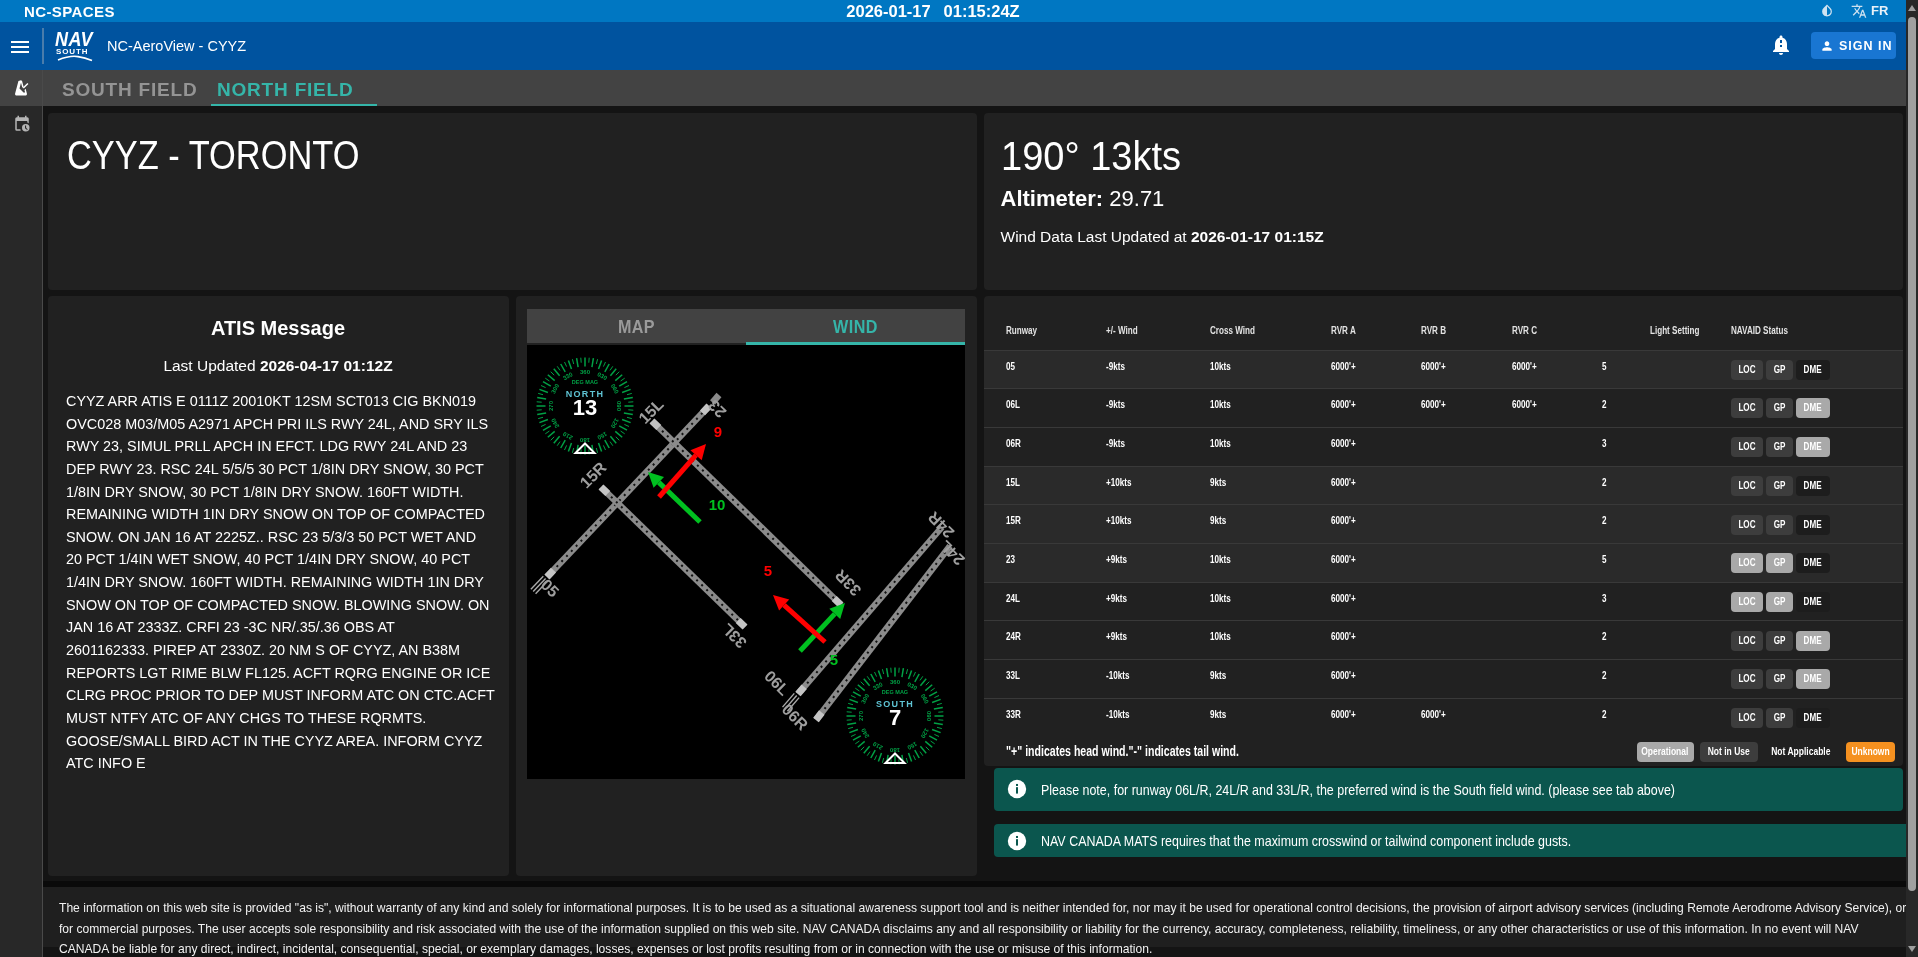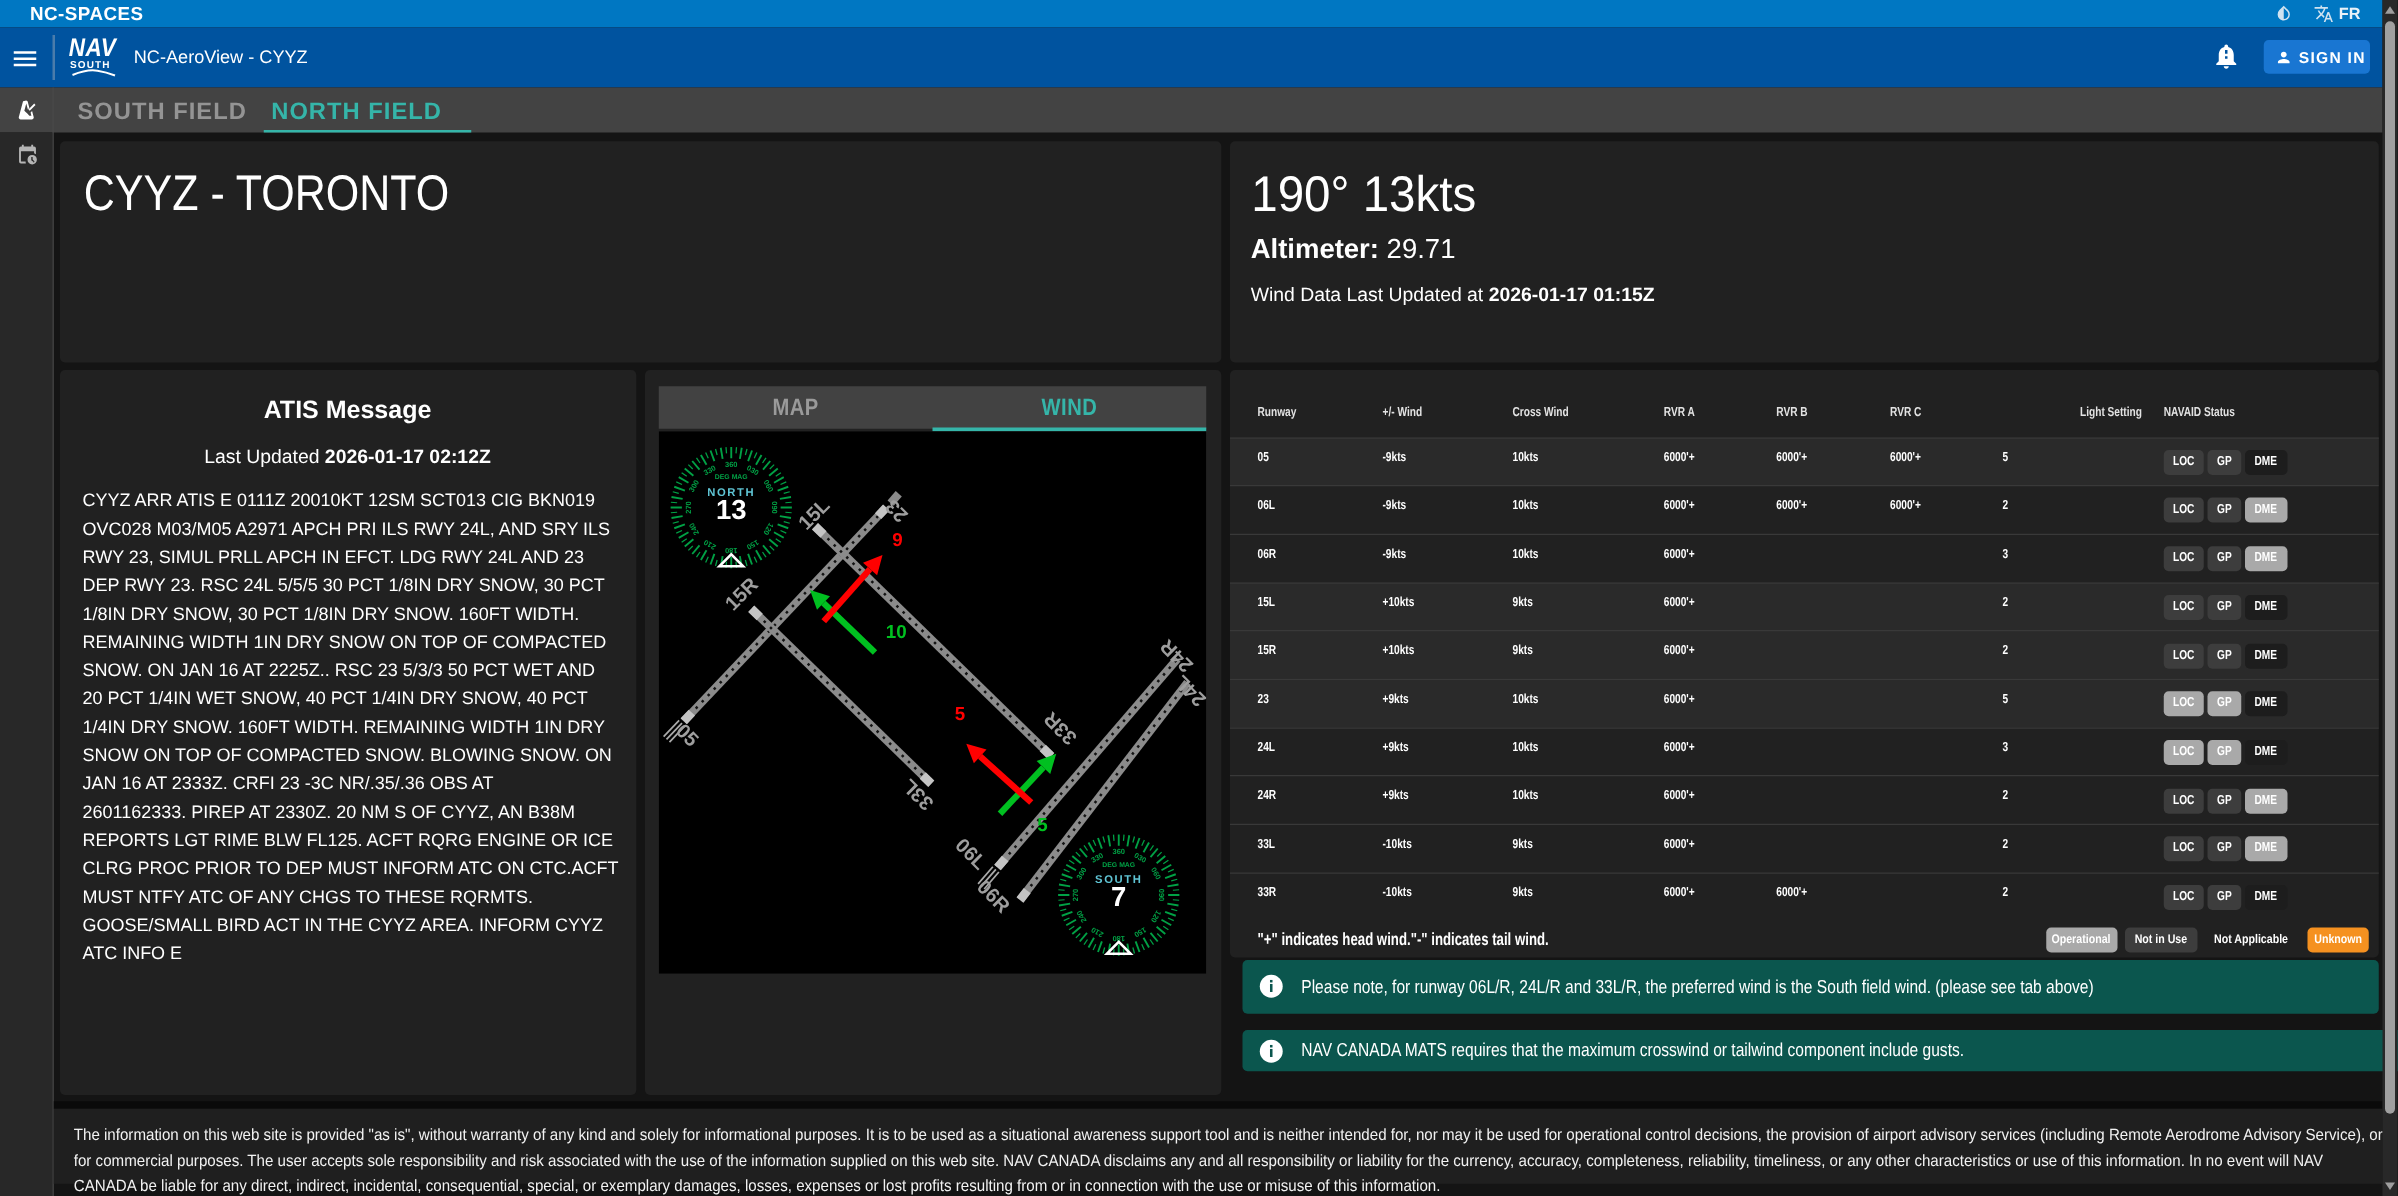--- a/index.html
+++ b/index.html
@@ -5,20 +5,21 @@
   font-family:"Liberation Sans", sans-serif; }
 .abs { position:absolute; }
 .card { position:absolute; background:#212121; border-radius:4px; }
 .b { font-weight:bold; }
 .nw { white-space:nowrap; }
 </style></head>
 <body>
 
 <div class="abs" style="left:0;top:0;width:1906px;height:22px;background:#0077c2;">
   <span class="abs b nw" style="left:24px;top:3px;font-size:15px;color:#fff;letter-spacing:0.4px;">NC-SPACES</span>
+  <span class="abs b nw" style="left:0;top:2px;width:1866px;text-align:center;font-size:16.5px;color:#fff;">2026-01-17  01:15:24Z</span>
   <span class="abs" style="left:1819px;top:3px;"><svg width="16" height="16" viewBox="0 0 24 24" fill="#cfe2f0">
         <path d="M12 2.4 6.8 7.6a7.35 7.35 0 0 0 0 10.4c1.43 1.43 3.31 2.15 5.2 2.15s3.77-.72 5.2-2.15a7.35 7.35 0 0 0 0-10.4L12 2.4zm0 15.9V4.95l3.9 3.9c1.04 1.04 1.62 2.43 1.62 3.9s-.58 2.85-1.62 3.9A5.48 5.48 0 0 1 12 18.3z"></path>
       </svg></span>
   <span class="abs" style="left:1851px;top:3px;"><svg width="16" height="16" viewBox="0 0 24 24" fill="#cfe2f0">
         <path d="m12.87 15.07-2.54-2.51.03-.03A17.5 17.5 0 0 0 14.07 6H17V4h-7V2H8v2H1v2h11.17C11.5 7.92 10.44 9.75 9 11.35 8.07 10.32 7.3 9.19 6.69 8h-2c.73 1.63 1.73 3.17 2.98 4.56l-5.09 5.02L4 19l5-5 3.11 3.11.76-2.04zM18.5 10h-2L12 22h2l1.12-3h4.75L21 22h2l-4.5-12zm-2.62 7 1.62-4.33L19.12 17h-3.24z"></path>
       </svg></span>
   <span class="abs b nw" style="left:1871px;top:3px;font-size:13px;color:#e8f1f8;">FR</span>
 </div>
 
 <div class="abs" style="left:0;top:22px;width:1906px;height:48px;background:#00539f;">
@@ -64,21 +65,21 @@
   <div class="abs nw" style="left:19px;top:20px;font-size:40px;color:#fff;transform:scaleX(0.86);transform-origin:0 0;">CYYZ - TORONTO</div>
 </div>
 <div class="card" style="left:983.5px;top:113px;width:919.5px;height:177px;">
   <div class="abs nw" style="left:17px;top:21px;font-size:40px;color:#fff;transform:scaleX(0.95);transform-origin:0 0;">190° 13kts</div>
   <div class="abs nw" style="left:17px;top:73px;font-size:22px;color:#fff;"><span class="b">Altimeter:</span> 29.71</div>
   <div class="abs nw" style="left:17px;top:115px;font-size:15.5px;color:#fff;">Wind Data Last Updated at <span class="b">2026-01-17 01:15Z</span></div>
 </div>
 
 <div class="card" style="left:47.5px;top:296px;width:461px;height:580px;">
   <div class="abs b nw" style="left:0;top:21px;width:100%;text-align:center;font-size:20px;color:#fff;">ATIS Message</div>
-  <div class="abs nw" style="left:0;top:61px;width:100%;text-align:center;font-size:15.5px;color:#fff;">Last Updated <span class="b">2026-01-17 02:12Z</span></div>
+  <div class="abs nw" style="left:0;top:61px;width:100%;text-align:center;font-size:15.5px;color:#fff;">Last Updated <span class="b">2026-04-17 01:12Z</span></div>
   <div class="abs nw" style="left:18.5px;top:94px;width:430px;font-size:14.4px;line-height:22.64px;color:#fff;">CYYZ ARR ATIS E 0111Z 20010KT 12SM SCT013 CIG BKN019<br>OVC028 M03/M05 A2971 APCH PRI ILS RWY 24L, AND SRY ILS<br>RWY 23, SIMUL PRLL APCH IN EFCT. LDG RWY 24L AND 23<br>DEP RWY 23. RSC 24L 5/5/5 30 PCT 1/8IN DRY SNOW, 30 PCT<br>1/8IN DRY SNOW, 30 PCT 1/8IN DRY SNOW. 160FT WIDTH.<br>REMAINING WIDTH 1IN DRY SNOW ON TOP OF COMPACTED<br>SNOW. ON JAN 16 AT 2225Z.. RSC 23 5/3/3 50 PCT WET AND<br>20 PCT 1/4IN WET SNOW, 40 PCT 1/4IN DRY SNOW, 40 PCT<br>1/4IN DRY SNOW. 160FT WIDTH. REMAINING WIDTH 1IN DRY<br>SNOW ON TOP OF COMPACTED SNOW. BLOWING SNOW. ON<br>JAN 16 AT 2333Z. CRFI 23 -3C NR/.35/.36 OBS AT<br>2601162333. PIREP AT 2330Z. 20 NM S OF CYYZ, AN B38M<br>REPORTS LGT RIME BLW FL125. ACFT RQRG ENGINE OR ICE<br>CLRG PROC PRIOR TO DEP MUST INFORM ATC ON CTC.ACFT<br>MUST NTFY ATC OF ANY CHGS TO THESE RQRMTS.<br>GOOSE/SMALL BIRD ACT IN THE CYYZ AREA. INFORM CYYZ<br>ATC INFO E</div>
 </div>
 
 <div class="card" style="left:515.5px;top:296px;width:461px;height:580px;">
   <div class="abs" style="left:11.5px;top:12.5px;width:438px;height:34px;background:#424242;">
     <span class="abs b nw" style="left:0;top:7px;width:219px;text-align:center;font-size:19px;color:#9a9a9a;letter-spacing:0.5px;transform:scaleX(0.85);">MAP</span>
     <span class="abs b nw" style="left:219px;top:7px;width:219px;text-align:center;font-size:19px;color:#35b5a9;letter-spacing:0.5px;transform:scaleX(0.85);">WIND</span>
   </div>
   <div class="abs" style="left:230.5px;top:46px;width:219px;height:2.5px;background:#35b5a9;"></div>
   <div class="abs" style="left:11.5px;top:48.5px;width:438px;height:434px;"><svg width="438" height="434" viewBox="0 0 438 434" font-family="Liberation Sans, sans-serif">
@@ -310,21 +311,21 @@
 </div>
 
 <div class="card" style="left:983.5px;top:296px;width:919.5px;height:470px;">
   <div style="position:absolute;left:0;top:0;width:919.5px;height:53.5px;font-weight:bold;color:#e3e3e3;">
       <span style="position:absolute;left:22px;top:27px;line-height:12px;"><span style="font-size:10.4px;transform:scaleX(0.78);transform-origin:0 50%;display:inline-block;white-space:nowrap;">Runway</span></span>
       <span style="position:absolute;left:122px;top:27px;line-height:12px;"><span style="font-size:10.4px;transform:scaleX(0.78);transform-origin:0 50%;display:inline-block;white-space:nowrap;">+/- Wind</span></span>
       <span style="position:absolute;left:226px;top:27px;line-height:12px;"><span style="font-size:10.4px;transform:scaleX(0.78);transform-origin:0 50%;display:inline-block;white-space:nowrap;">Cross Wind</span></span>
       <span style="position:absolute;left:347px;top:27px;line-height:12px;"><span style="font-size:10.4px;transform:scaleX(0.78);transform-origin:0 50%;display:inline-block;white-space:nowrap;">RVR A</span></span>
       <span style="position:absolute;left:437px;top:27px;line-height:12px;"><span style="font-size:10.4px;transform:scaleX(0.78);transform-origin:0 50%;display:inline-block;white-space:nowrap;">RVR B</span></span>
       <span style="position:absolute;left:528px;top:27px;line-height:12px;"><span style="font-size:10.4px;transform:scaleX(0.78);transform-origin:0 50%;display:inline-block;white-space:nowrap;">RVR C</span></span>
-      <span style="position:absolute;left:632px;top:27px;line-height:12px;padding-left:48px;"><span style="font-size:10.4px;transform:scaleX(0.78);transform-origin:0 50%;display:inline-block;white-space:nowrap;">Light Setting</span></span>
+      <span style="position:absolute;left:618px;top:27px;line-height:12px;padding-left:48px;"><span style="font-size:10.4px;transform:scaleX(0.78);transform-origin:0 50%;display:inline-block;white-space:nowrap;">Light Setting</span></span>
       <span style="position:absolute;left:747px;top:27px;line-height:12px;"><span style="font-size:10.4px;transform:scaleX(0.78);transform-origin:0 50%;display:inline-block;white-space:nowrap;">NAVAID Status</span></span>
     </div>
   <div style="position:absolute;left:0;top:53.5px;width:919.5px;height:38.7px;background:#2a2a2a;border-top:1px solid #393939;box-sizing:border-box;font-weight:bold;color:#fff;">
       <span style="position:absolute;left:22px;top:0;height:27px;line-height:27px;"><span style="font-size:10.4px;transform:scaleX(0.78);transform-origin:0 50%;display:inline-block;white-space:nowrap;">05</span></span>
       <span style="position:absolute;left:122px;top:0;height:27px;line-height:27px;"><span style="font-size:10.4px;transform:scaleX(0.78);transform-origin:0 50%;display:inline-block;white-space:nowrap;">-9kts</span></span>
       <span style="position:absolute;left:226px;top:0;height:27px;line-height:27px;"><span style="font-size:10.4px;transform:scaleX(0.78);transform-origin:0 50%;display:inline-block;white-space:nowrap;">10kts</span></span>
       <span style="position:absolute;left:347px;top:0;height:27px;line-height:27px;"><span style="font-size:10.4px;transform:scaleX(0.78);transform-origin:0 50%;display:inline-block;white-space:nowrap;">6000'+</span></span>
       <span style="position:absolute;left:437px;top:0;height:27px;line-height:27px;"><span style="font-size:10.4px;transform:scaleX(0.78);transform-origin:0 50%;display:inline-block;white-space:nowrap;">6000'+</span></span>
       <span style="position:absolute;left:528px;top:0;height:27px;line-height:27px;"><span style="font-size:10.4px;transform:scaleX(0.78);transform-origin:0 50%;display:inline-block;white-space:nowrap;">6000'+</span></span>
       <span style="position:absolute;left:618px;top:0;height:27px;line-height:27px;"><span style="font-size:10.4px;transform:scaleX(0.78);transform-origin:0 50%;display:inline-block;white-space:nowrap;">5</span></span>

